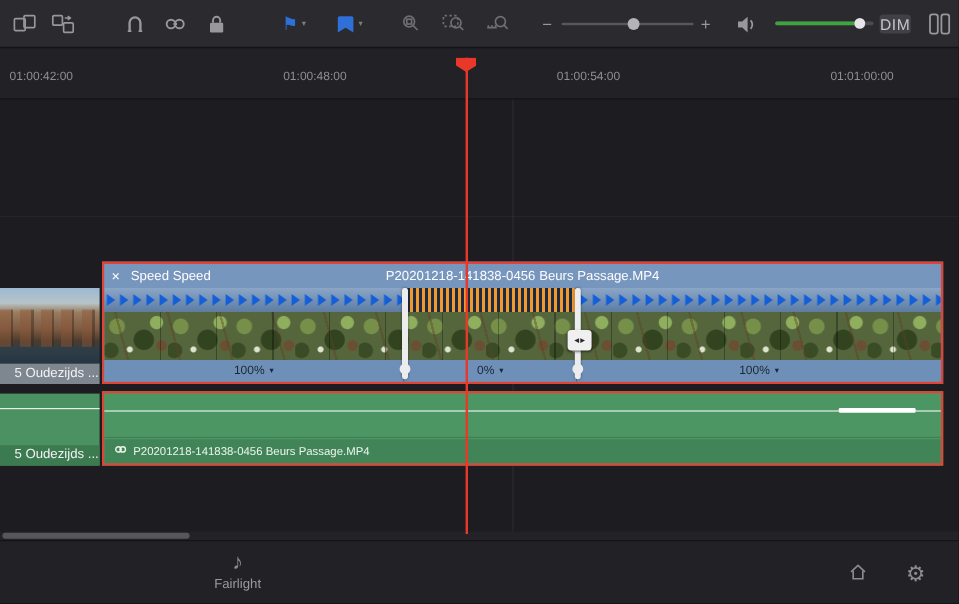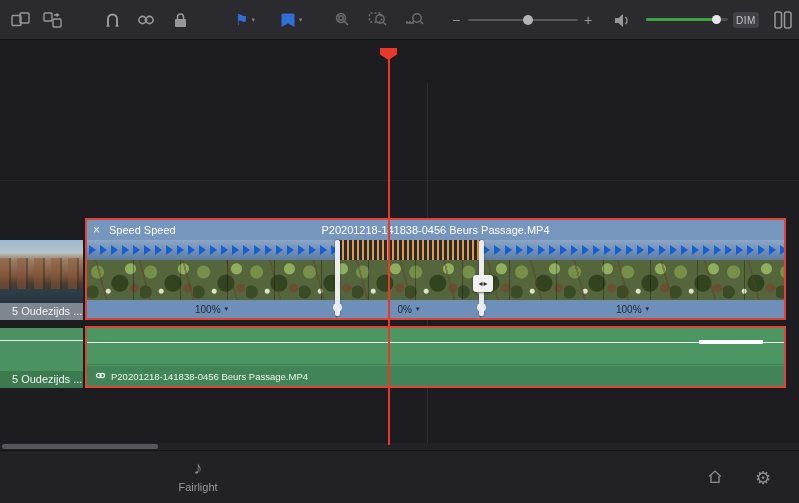--- a/index.html
+++ b/index.html
@@ -13,21 +13,21 @@
   
   .toolbar { position:absolute; left:0; top:0; width:799px; height:40px;
     background:#2a2a2f; border-bottom:1px solid #141417; }
   .tbtn { position:absolute; top:8px; height:24px; display:flex; align-items:center;
     justify-content:center; background:none; border:none; cursor:default; color:#97979c; }
   .tbtn svg { display:block; }
   .chev { font-size:7px; color:#7c7c82; margin-left:3px; }
   .glyph { font-size:14px; color:#97979c; }
   .dim-btn { position:absolute; left:733px; top:12px; width:26px; height:16px;
     background:#404046; border:none; border-radius:3px; color:#c4c4c9;
-    font-size:10px; font-family:"Liberation Sans",sans-serif; letter-spacing:.5px; }
+    font-size:13px; font-family:"Liberation Sans",sans-serif; letter-spacing:.5px; }
   .zoom-track { position:absolute; left:468px; top:19px; width:110px; height:2px; background:#56565c; border-radius:1px; }
   .zoom-handle { position:absolute; left:55px; top:-4px; width:10px; height:10px; border-radius:50%; background:#b3b3b8; }
   .vol-track { position:absolute; left:646px; top:18px; width:82px; height:3px; background:#4a4a50; border-radius:2px; }
   .vol-fill { position:absolute; left:0; top:0; width:70px; height:3px; background:#3fa33f; border-radius:2px; }
   .vol-handle { position:absolute; left:66px; top:-3px; width:9px; height:9px; border-radius:50%; background:#e6e6ea; }
 
   
   .ruler { position:absolute; left:0; top:41px; width:799px; height:42px; background:#212126; border-bottom:1px solid #121215; }
   .tick { position:absolute; top:18px; font-size:10px; color:#8f8f94; white-space:nowrap; }
 
@@ -233,20 +233,26 @@
     <button class="tbtn" style="left:770px;width:26px">
       <span>
         <svg width="22" height="22" viewBox="0 0 22 22" fill="none" stroke="#97979c" stroke-width="1.5">
           <rect x="3" y="3" width="6.5" height="16" rx="2"></rect>
             <rect x="12.5" y="3" width="6.5" height="16" rx="2"></rect>
         </svg>
       </span>
     </button>
   </div>
 
+  <div class="ruler">
+    <span class="tick" style="left:8px">01:00:42:00</span>
+    <span class="tick" style="left:236px">01:00:48:00</span>
+    <span class="tick" style="left:464px">01:00:54:00</span>
+    <span class="tick" style="left:692px">01:01:00:00</span>
+  </div>
 
   <div class="timeline">
     <div class="track-line" style="top:97px"></div>
     <div class="edit-vline" style="left:427px"></div>
 
     <div class="vclip-left">
       <div class="vthumb">
           <div class="bricks"></div>
         </div>
       <div class="clip-namebar">5 Oudezijds ...</div>

